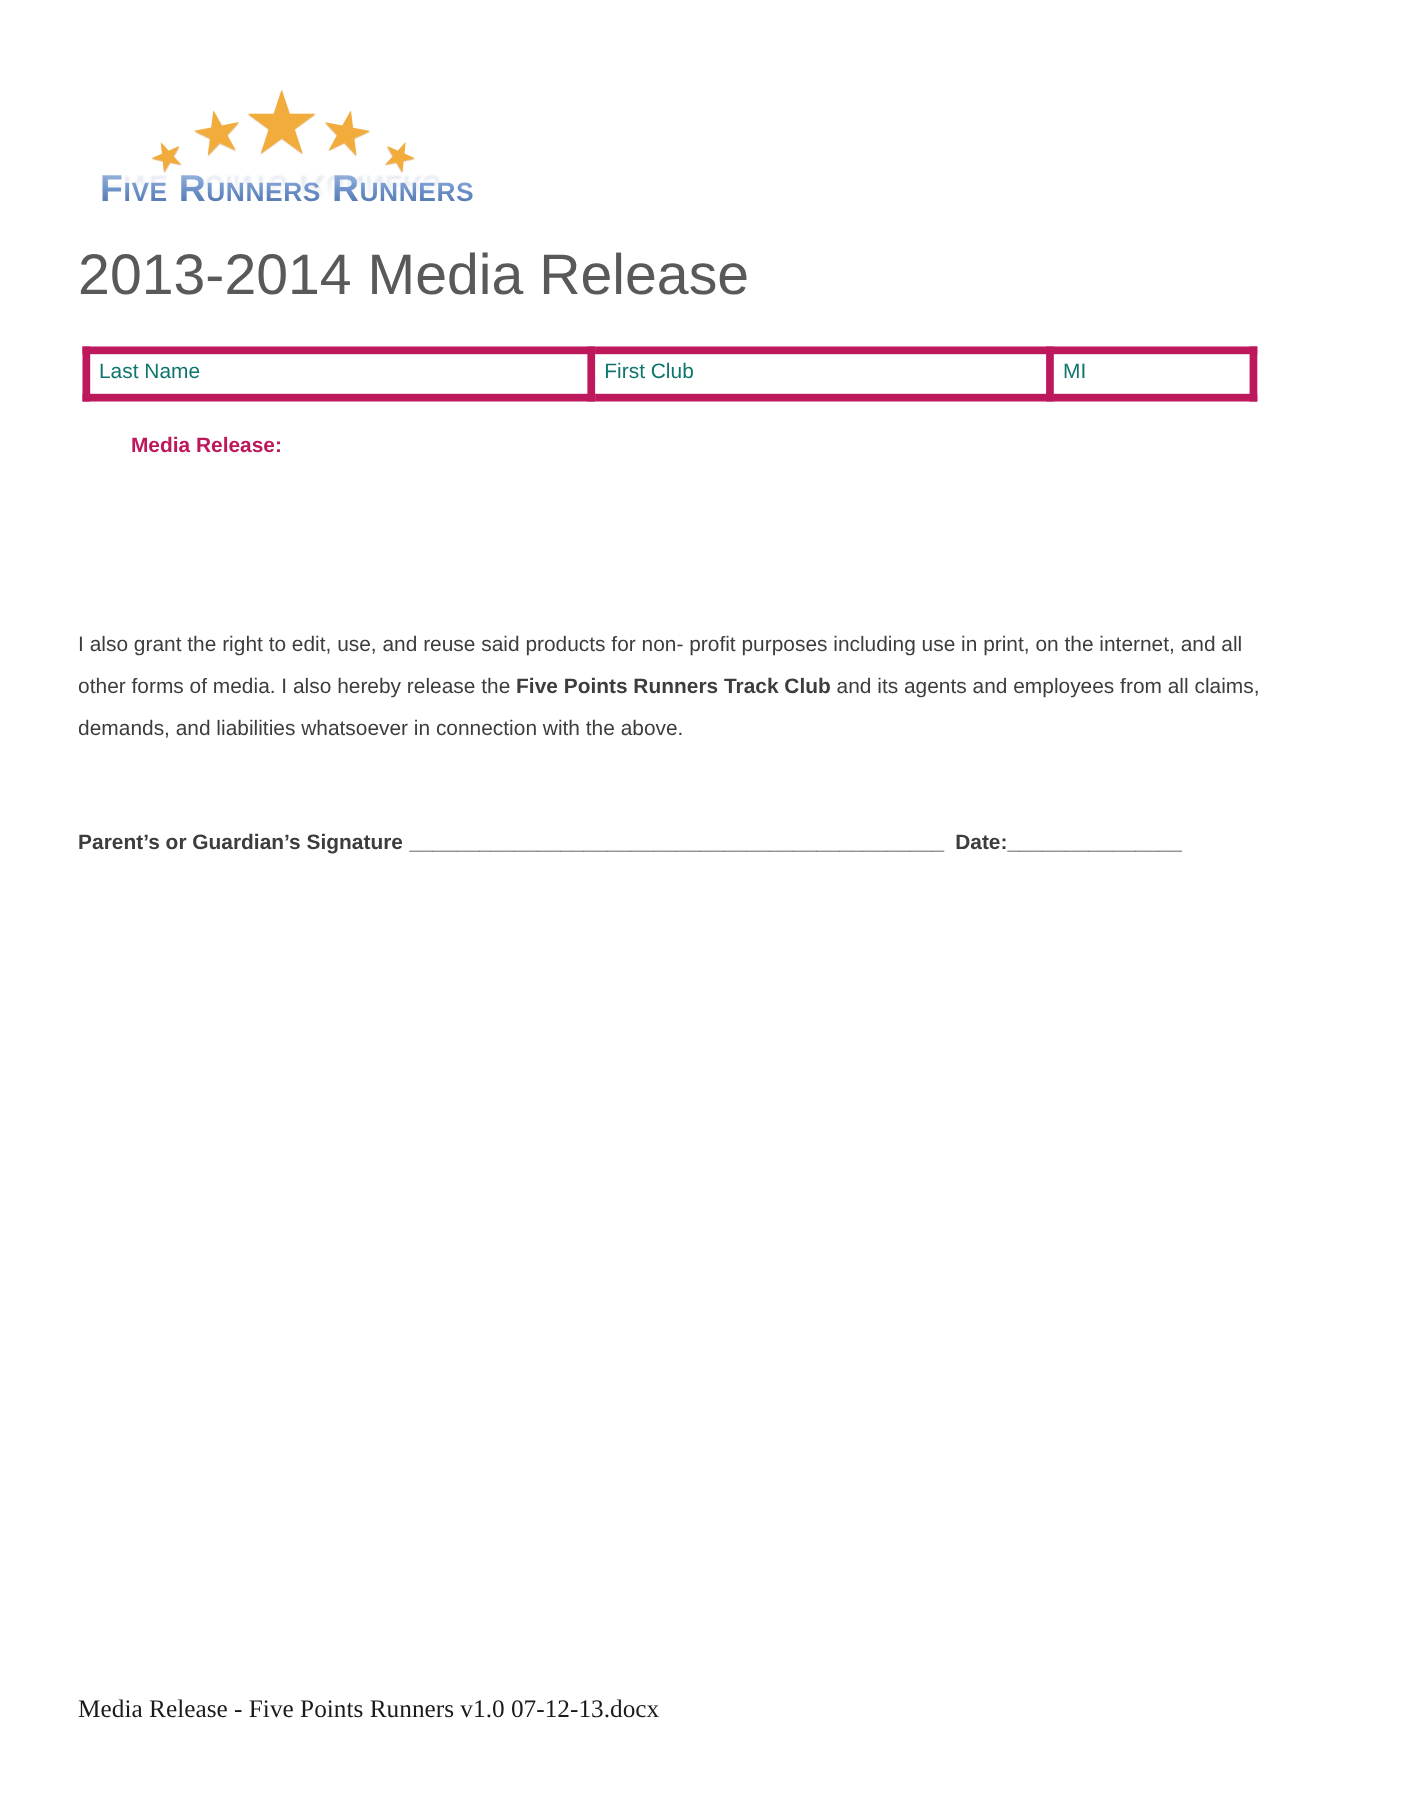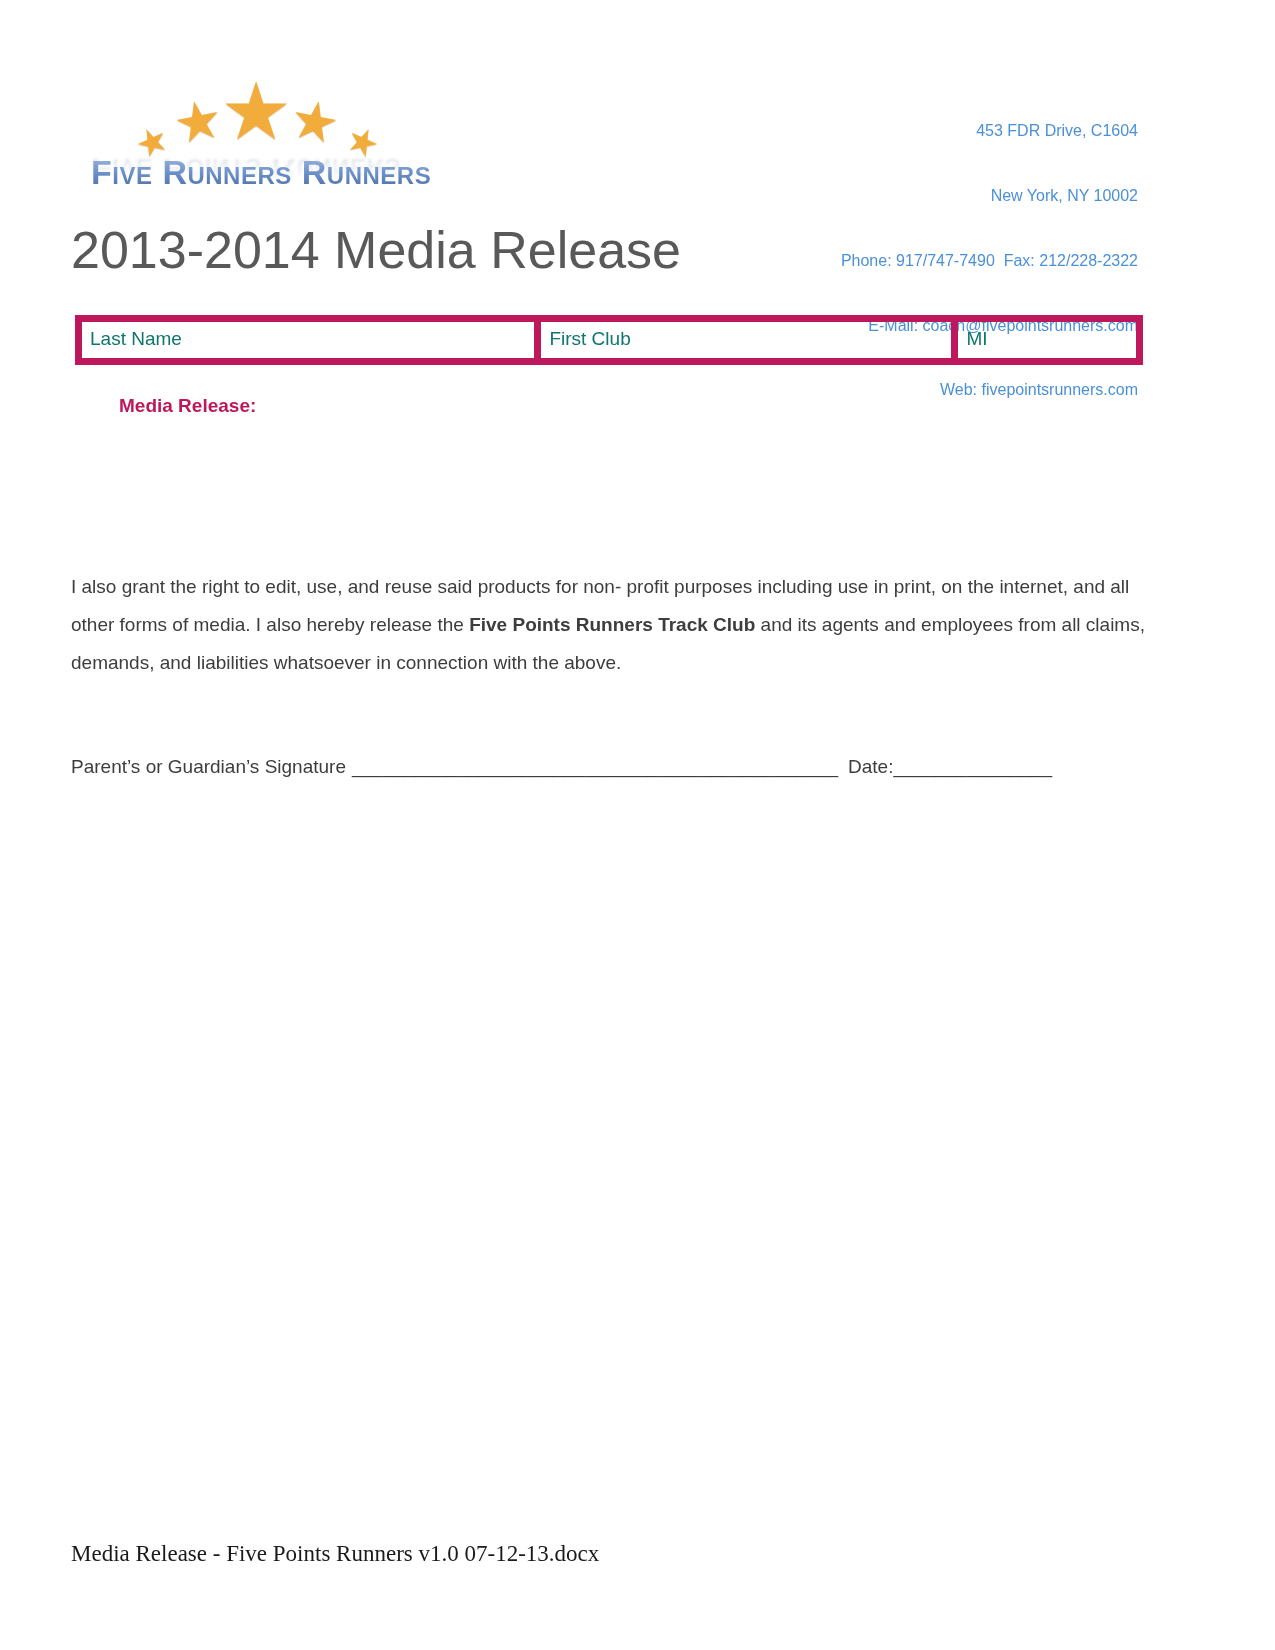--- a/index.html
+++ b/index.html
@@ -79,21 +79,21 @@
     position:absolute; left:71px; width:1076px;
     font-size:19px; line-height:38px; color:#3D3D3D;
   }
   .para-1 { top:437px; }
   .para-2 { top:568px; }
   .bold-inline { font-weight:700; }
 
   
   .sig-line { position:absolute; left:71px; width:1076px; font-size:19px; color:#3D3D3D; white-space:nowrap; }
   .sig-print { top:700px; font-weight:700; }
-  .sig-sign  { top:756px; font-weight:400; }
+  .sig-sign  { top:756px; font-weight:700; }
   .fill-line { letter-spacing:0; }
   .sig-print .fill-line { margin-left:8px; }
   .sig-sign .label-gap { margin-left:6px; }
   .date-part { margin-left:10px; }
 
   
   .doc-footer {
     position:absolute; left:71px; top:1541px;
     font-family:"Liberation Serif", serif; font-size:23px; color:#1a1a1a;
   }
@@ -106,27 +106,20 @@
   <div class="logo">
     <span class="star star-1">★</span>
     <span class="star star-2">★</span>
     <span class="star star-3">★</span>
     <span class="star star-4">★</span>
     <span class="star star-5">★</span>
     <div class="wordmark">Five Runners Runners</div>
     <div class="wordmark-reflection">Five Points Runners</div>
   </div>
 
-  <div class="contact">
-    <div>453 FDR Drive, C1604</div>
-    <div>New York, NY 10002</div>
-    <div>Phone: 917/747-7490  Fax: 212/228-2322</div>
-    <div>E-Mail: coach@fivepointsrunners.com</div>
-    <div>Web: fivepointsrunners.com</div>
-  </div>
 
   <div class="doc-title">2013-2014 Media Release</div>
 
   <table class="name-table">
     <tbody>
         <tr>
       <td class="col-last">
         <span>Last Name</span>
       </td>
       <td class="col-first">

